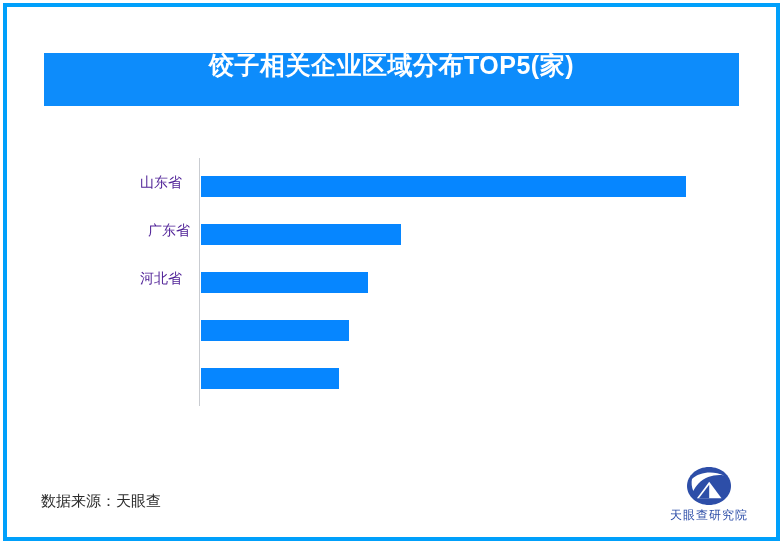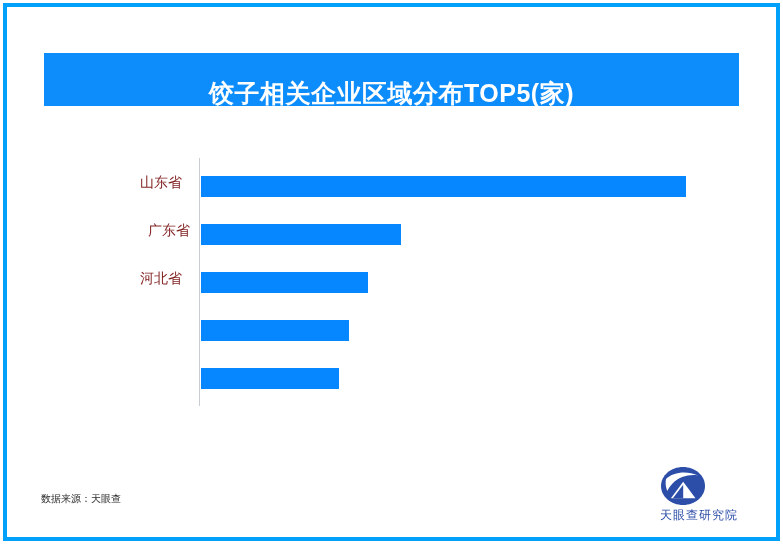--- a/index.html
+++ b/index.html
@@ -30,21 +30,21 @@
 
   
   #title-banner {
     position: absolute;
     left: 44px;
     top: 53px;
     width: 695px;
     height: 53px;
     background: #0d8cfb;
     display: flex;
-    align-items: flex-end;
+    align-items: flex-start;
     justify-content: center;
   }
   #title-text {
     color: #ffffff;
     font-size: 25px;
     font-weight: bold;
     letter-spacing: 0.5px;
     line-height: 1;
     white-space: nowrap;
   }
@@ -71,50 +71,50 @@
     height: 48px;
     width: 783px;
   }
   .cat-label {
     position: absolute;
     right: 601px; 
     top: 11px;
     width: 160px;
     text-align: right;
     font-size: 14px;
-    color: #7f1d1d;
+    color: #4c1d95;
     line-height: 20px;
     white-space: nowrap;
   }
   .bar {
     position: absolute;
     left: 201px;
     top: 15px;
     height: 21px;
     background: #0686ff;
   }
 
   
   #source-note {
     position: absolute;
     left: 41px;
     top: 492px;
-    font-size: 10px;
+    font-size: 15px;
     color: #2b2b2b;
     white-space: nowrap;
   }
   #logo-block {
     position: absolute;
     left: 660px;
     top: 466px;
     width: 98px;
     height: 62px;
     display: flex;
     flex-direction: column;
-    align-items: flex-start;
+    align-items: center;
     justify-content: flex-start;
   }
   #logo-mark {
     width: 46px;
     height: 40px;
     display: block;
   }
   #logo-text {
     margin-top: 2px;
     font-size: 12px;

